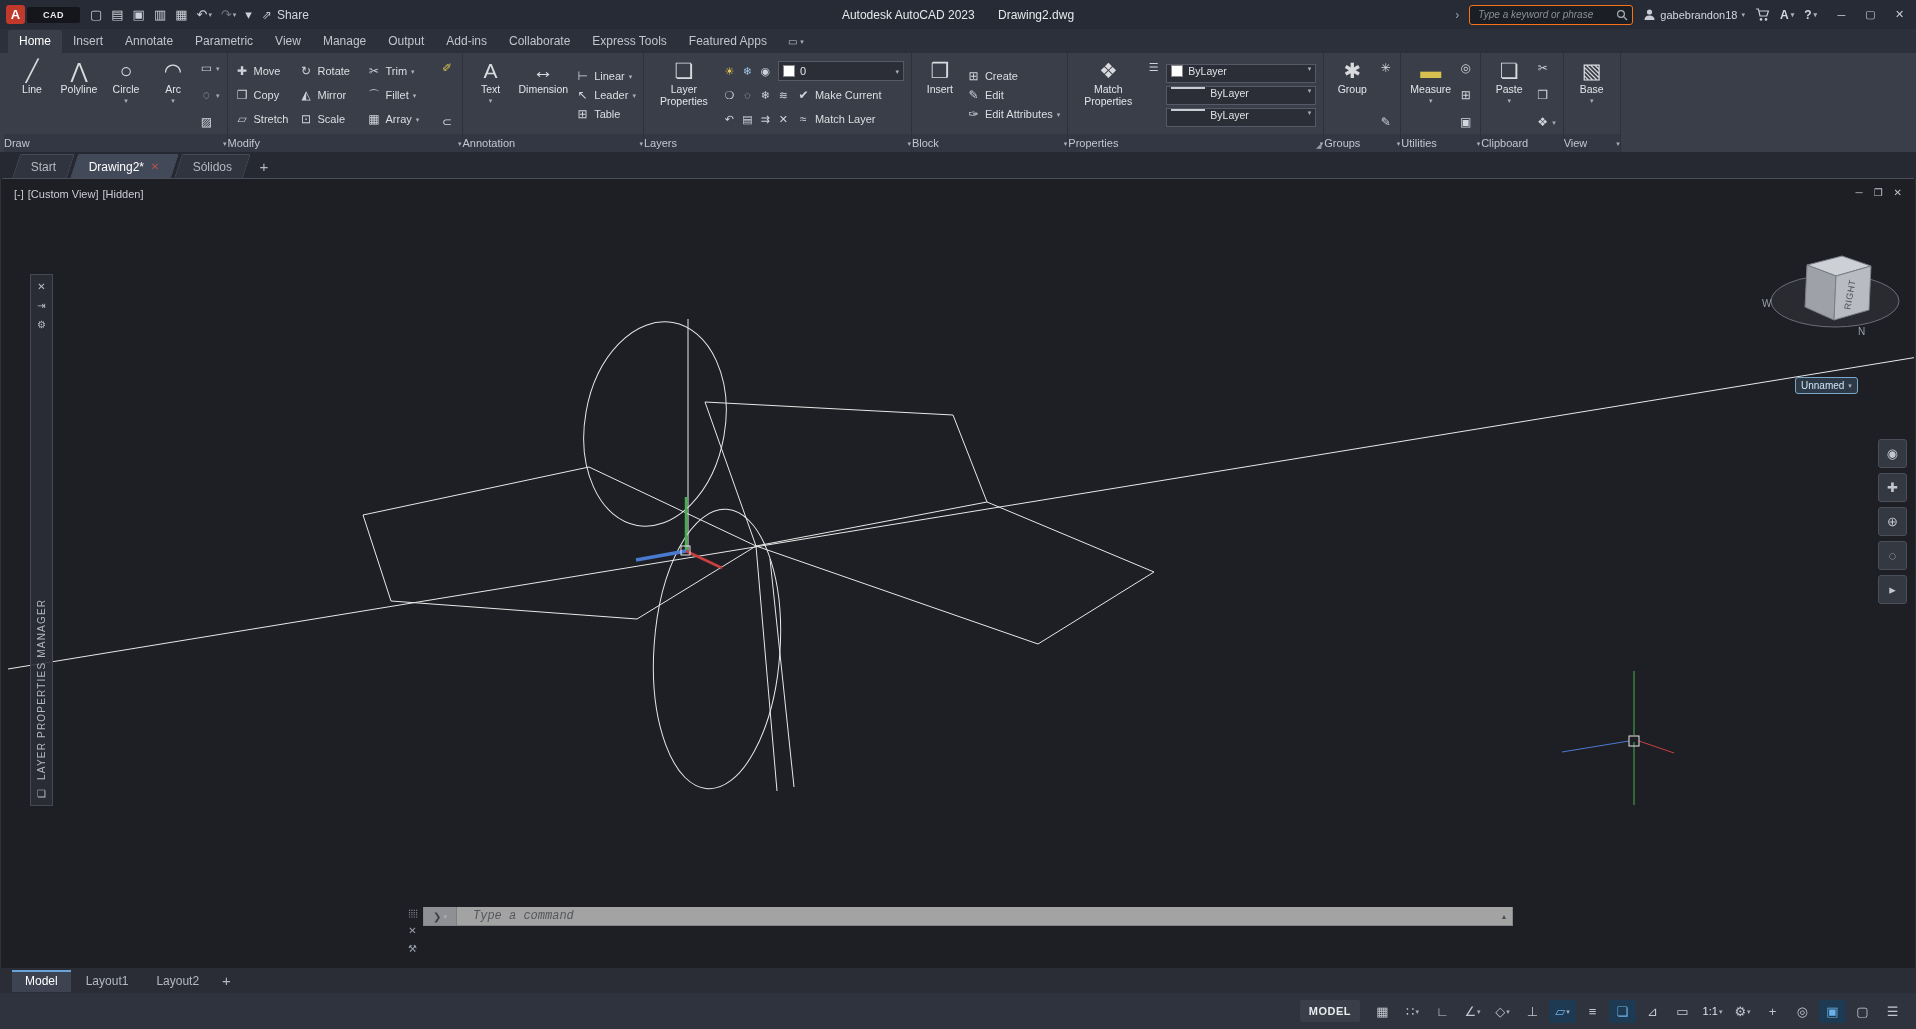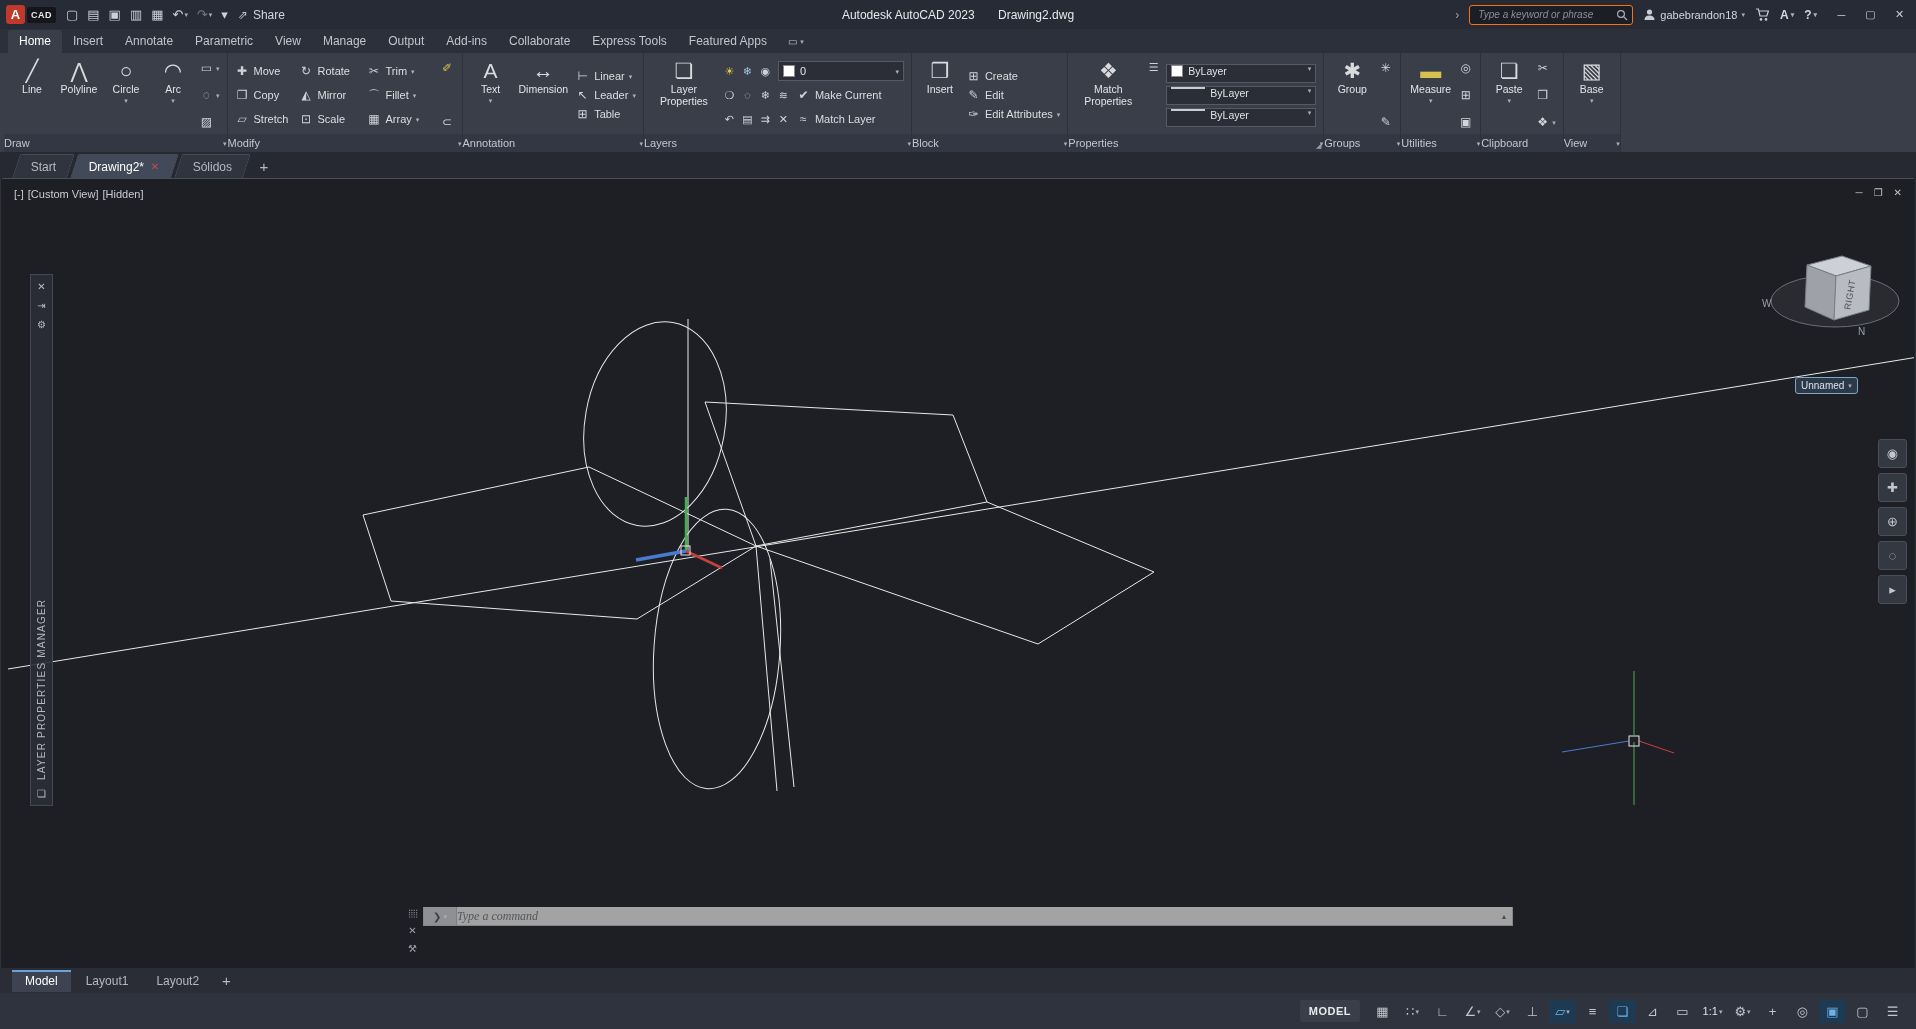--- a/index.html
+++ b/index.html
@@ -2,21 +2,21 @@
 <html><head>
 <meta charset="utf-8">
 <style>
   html,body{margin:0;padding:0;background:#15161a;}
   .app{position:relative;width:1916px;height:1029px;overflow:hidden;background:#1e2024;
        font-family:"Liberation Sans",sans-serif;color:#d6d8dc;box-shadow:inset 0 0 0 1px #46506066;}
   
   .titlebar{position:absolute;top:0;left:0;right:0;height:29px;background:#272b35;display:flex;align-items:center;gap:10px;padding:0 0 0 6px;box-sizing:border-box;}
   .logo{display:flex;align-items:center;gap:2px;}
   .logoA{width:19px;height:19px;background:#c0392b;color:#fff;font-weight:bold;font-size:13px;display:flex;align-items:center;justify-content:center;border-radius:3px;}
-  .logoB{background:#14161c;color:#e8e8e8;font-size:9px;font-weight:bold;padding:3px 4px;border-radius:2px;letter-spacing:.5px;}
+  .logoB{background:#14161c;color:#e8e8e8;font-size:9px;font-weight:bold;padding:3px 16px;border-radius:2px;letter-spacing:.5px;}
   #qat{display:flex;align-items:center;gap:9px;}
   .qi{display:flex;align-items:center;gap:1px;color:#ccd0d8;font-size:13px;cursor:default;}
   .qi.dis .g{color:#70747e;}
   .share{display:flex;align-items:center;gap:5px;color:#d2d6de;font-size:12px;}
   .shareg{color:#b8c4d4;font-size:12px;}
   .apptitle{position:absolute;left:50%;transform:translateX(-50%);font-size:12px;color:#e6e8ec;white-space:nowrap;text-align:center;}
   .apptitle .doc{margin-left:20px;}
   .tright{margin-left:auto;display:flex;align-items:center;gap:10px;padding-right:2px;}
   .chev{color:#9aa2ae;font-size:12px;}
   .searchbox{display:flex;align-items:center;background:#1b1e25;border:1px solid #f97316;border-radius:3px;height:18px;padding:0 4px 0 6px;gap:4px;}
@@ -78,21 +78,21 @@
   .vpctl{position:absolute;left:1793px;top:198px;height:15px;padding:0 5px;display:flex;align-items:center;gap:4px;background:#4a6a8a59;border:1px solid #7aa6c8;border-radius:3px;font-size:10px;color:#cfe4f4;}
   .navbar{position:absolute;left:1876px;top:260px;display:flex;flex-direction:column;gap:5px;}
   .navbtn{width:27px;height:27px;background:#343840;border:1px solid #4a4e58;border-radius:3px;display:flex;align-items:center;justify-content:center;color:#c2c6ce;font-size:13px;}
   
   .cmdside{position:absolute;left:404px;top:909px;width:17px;display:flex;flex-direction:column;align-items:center;gap:7px;color:#9aa0aa;font-size:10px;z-index:6;}
   .cmdside .grip{font-size:8px;letter-spacing:-1px;color:#7d828c;}
   .cmdwin{position:absolute;left:423px;top:907px;width:1090px;z-index:6;}
   .cmdhist{background:#b4b4b4;border:1px solid #84868c;padding:2px 8px 3px;font-family:"DejaVu Sans Mono",monospace;font-size:12px;line-height:16px;color:#17181c;white-space:nowrap;overflow:hidden;}
   .cmdinput{height:19px;background:#a3a3a3;border:1px solid #84868c;border-top:none;display:flex;align-items:center;box-sizing:border-box;}
   .cmdbtn{width:32px;height:100%;background:#8f9094;display:flex;align-items:center;justify-content:center;gap:2px;font-size:10px;color:#3c3e44;border-right:1px solid #7c7e84;}
-  .cmdfield{flex:1;background:transparent;border:none;outline:none;padding:0 0;font-family:Liberation Serif, serif;font-size:12px;font-style:italic;color:#7f1d1d;}
+  .cmdfield{flex:1;background:transparent;border:none;outline:none;padding:0 16px;font-family:Liberation Mono, monospace;font-size:12px;font-style:italic;color:#7f1d1d;}
   .cmdfield::placeholder{color:#55575e;font-style:italic;}
   .cmdup{padding:0 6px;font-size:8px;color:#4a4c52;}
   
   .layoutbar{position:absolute;top:968px;left:0;right:0;height:25px;background:#2a2d36;display:flex;align-items:center;padding-left:12px;gap:2px;font-size:12px;box-sizing:border-box;}
   .ltab{padding:4px 13px;color:#b4b8c0;}
   .ltab.active{background:#40465363;color:#ffffff;box-shadow:inset 0 2px 0 #6aa2d8;background-color:#3d4350;}
   .addlayout{margin-left:8px;color:#b6bac2;font-size:15px;}
   
   .statusbar{position:absolute;top:993px;left:0;right:0;height:36px;background:#2f333d;display:flex;align-items:center;justify-content:flex-end;gap:3px;padding-right:10px;box-sizing:border-box;}
   .modelbtn{font-size:11px;font-weight:bold;letter-spacing:.5px;color:#e8eaee;background:#3a3e49;border-radius:2px;padding:5px 9px;margin-right:6px;}

